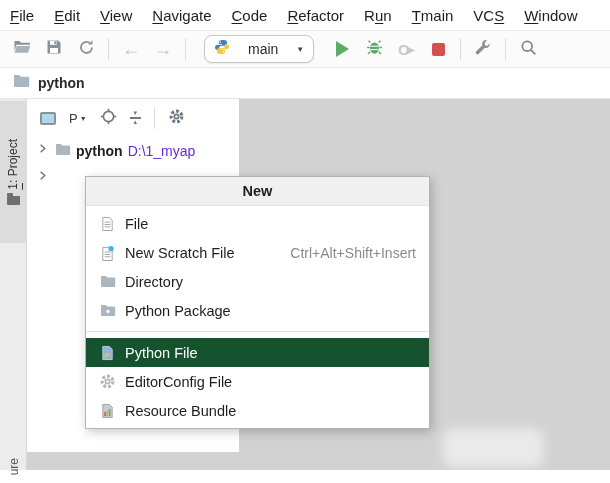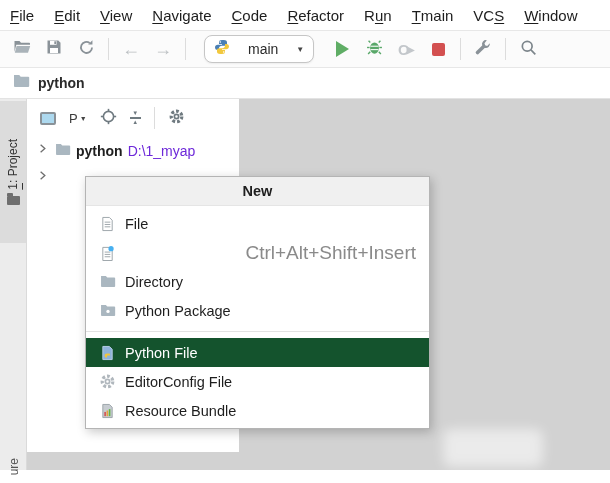--- a/index.html
+++ b/index.html
@@ -59,21 +59,21 @@
   .tree-name { font-weight:bold; font-size:14px; color:#1e1e1e; }
   .tree-path { color:#6d28d9; font-size:14px; }
 
   
   .popup { position:absolute; left:85px; top:77px; width:345px; background:#fff;
            border:1px solid #b4b4b4; box-shadow:2px 3px 10px rgba(0,0,0,.22); }
   .popup-title { height:29px; line-height:29px; text-align:center; background:#f0f0f0;
                  font-size:14.5px; font-weight:600; color:#1e1e1e; border-bottom:1px solid #e5e5e5; }
   .popup ul { list-style:none; padding:3px 0; }
   .popup li { display:flex; align-items:center; gap:9px; height:29px; padding:0 13px; font-size:14.5px; color:#1e1e1e; }
-  .popup li .sc { margin-left:auto; color:#8a8a8a; font-size:19px; }
+  .popup li .sc { margin-left:auto; color:#8a8a8a; font-size:14px; }
   .popup li.sel { background:#14532d; color:#fff; }
   .msep { height:1px; background:#e2e2e2; margin:3px 0; }
   .ic { width:17px; height:17px; display:flex; align-items:center; justify-content:center; flex:0 0 auto; }
 
   .blob { position:absolute; left:443px; top:330px; width:100px; height:38px;
           background:rgba(255,255,255,.55); filter:blur(6px); border-radius:8px; }
 </style>
 </head>
 <body>
 
@@ -257,20 +257,21 @@
         <li>
           <span class="ic">
               <svg width="15" height="16" viewBox="0 0 16 16">
                 <path d="M3 2h7l3 3v11H3z" fill="#fff" stroke="#9aa2a8"></path>
                 <line x1="5" y1="7" x2="11" y2="7" stroke="#9aa2a8"></line>
                 <line x1="5" y1="9.5" x2="11" y2="9.5" stroke="#9aa2a8"></line>
                 <line x1="5" y1="12" x2="11" y2="12" stroke="#9aa2a8"></line>
                 <circle cx="11.8" cy="3.4" r="2.8" fill="#47b0f0"></circle>
               </svg>
             </span>
+          <span>New Scratch File</span>
           <span class="sc">Ctrl+Alt+Shift+Insert</span>
         </li>
         <li>
           <span class="ic">
               <svg width="16" height="13" viewBox="0 0 17 14">
                 <path d="M1 1h5.2l1.5 1.7h7.6c.5 0 .9.4.9.9v8.5c0 .5-.4.9-.9.9H1.9c-.5 0-.9-.4-.9-.9z" fill="#aab7c0"></path>
               </svg>
             </span>
           <span>Directory</span>
         </li>

